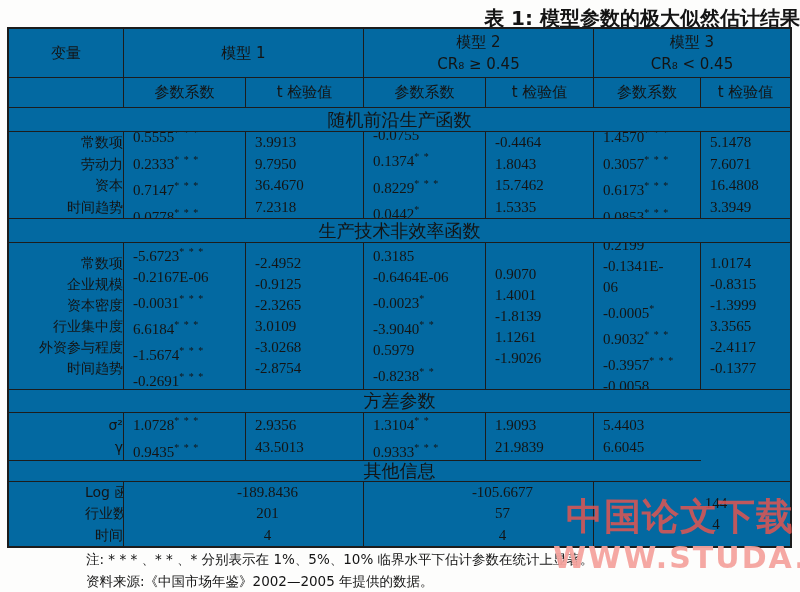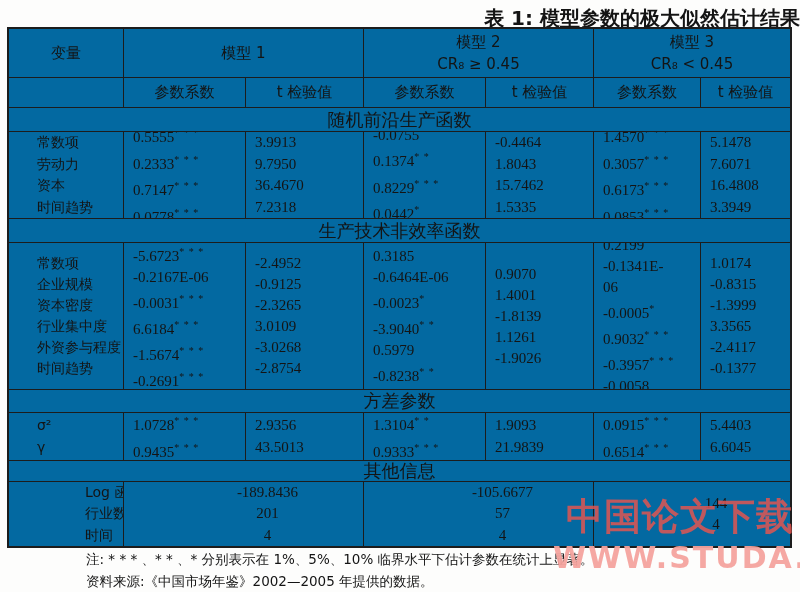--- a/index.html
+++ b/index.html
@@ -32,21 +32,21 @@
   .cs2 { grid-column:span 2; }
   .cs7 { grid-column:1 / -1; }
   .hdr { align-items:center; text-align:center; font-size:15px;
          font-family:"DejaVu Sans","Liberation Sans",sans-serif; }
   .hdr div { line-height:22px; }
   .sec { align-items:center; text-align:center;
          font-family:"DejaVu Sans","Liberation Sans",sans-serif; font-size:18px; }
   .ln { line-height:21.5px; white-space:nowrap; }
   .tight .ln { line-height:21px; }
   .lbl { text-align:center; font-family:"DejaVu Sans","Liberation Sans",sans-serif; font-size:14px; }
-  .lbl .ln { text-align:left;padding-left:28px; }
+  .lbl .ln { text-align:right;padding-left:28px; }
   .val { padding-left:9px; }
   .val .ln { text-align:left; }
   .ctr .ln { text-align:center; }
   .wrapok .ln { white-space:normal; }
   sup { font-size:10px; letter-spacing:1px; }
   .notes {
     position:absolute; left:86px; top:548px; font-size:13.5px;
     font-family:"DejaVu Sans","Liberation Sans",sans-serif;
   }
   .notes div { line-height:22px; }
@@ -211,24 +211,20 @@
         <div class="ln">43.5013</div>
       </div>
     <div class="cell val">
         <div class="ln">1.3104<sup>* *</sup></div>
         <div class="ln">0.9333<sup>* * *</sup></div>
       </div>
     <div class="cell val">
         <div class="ln">1.9093</div>
         <div class="ln">21.9839</div>
       </div>
-    <div class="cell val">
-        <div class="ln">0.0915<sup>* * *</sup></div>
-        <div class="ln">0.6514<sup>* * *</sup></div>
-      </div>
     <div class="cell val nr">
         <div class="ln">5.4403</div>
         <div class="ln">6.6045</div>
       </div>
 
     <div class="cell sec cs7 nr">其他信息</div>
 
     <div class="cell lbl nb">
         <div class="ln">Log 函数值</div>
         <div class="ln">行业数</div>

